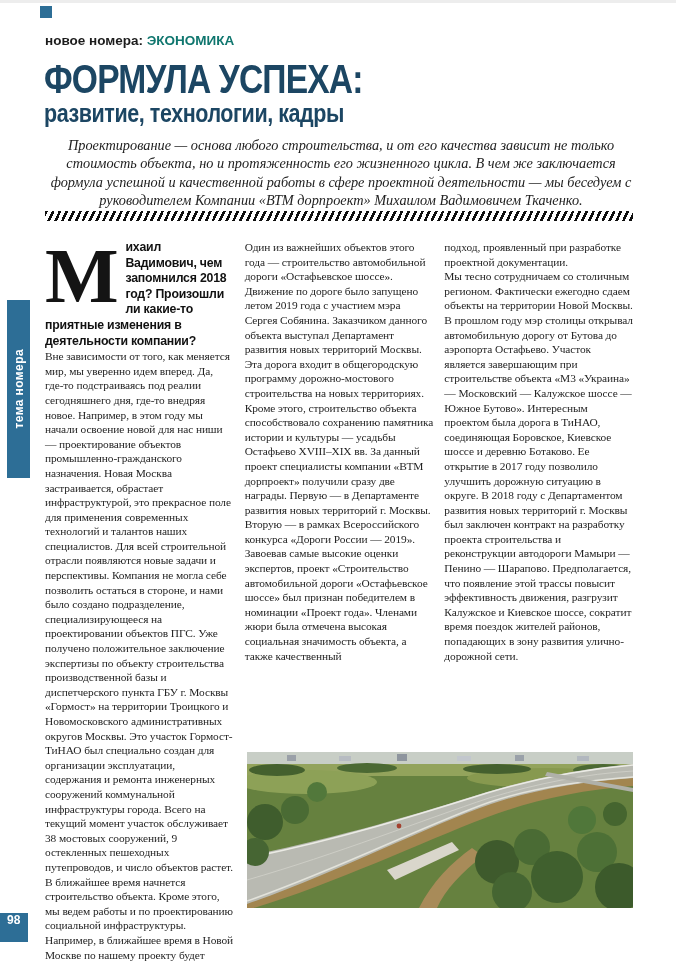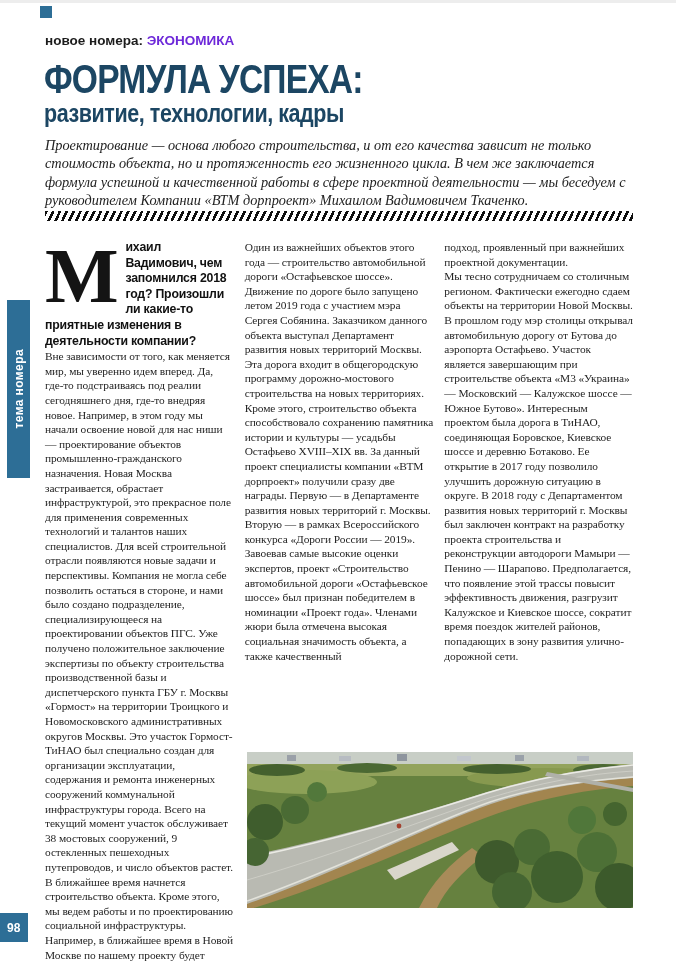--- a/index.html
+++ b/index.html
@@ -2,48 +2,48 @@
 <html lang="ru"><head>
 <meta charset="utf-8">
 <style>
   html,body{margin:0;padding:0;background:#ffffff;}
   .page{position:relative;width:676px;height:961px;background:#fff;overflow:hidden;
         font-family:"Liberation Serif",serif;color:#1e1e1e;}
   .top-border{position:absolute;top:0;left:0;width:676px;height:3px;background:#ededed;}
   .rubric-square{position:absolute;left:40px;top:6px;width:12px;height:12px;background:#2d6e96;}
   .kicker{position:absolute;left:45px;top:33px;font-family:"Liberation Sans",sans-serif;
           font-weight:700;font-size:13.5px;color:#1c1c1c;}
-  .kicker .accent{color:#6d28d9;}
+  .kicker .accent{color:#0f766e;}
   .title1{position:absolute;left:44px;top:60px;font-family:"Liberation Sans",sans-serif;
           font-weight:700;font-size:40px;line-height:38px;color:#1c4663;letter-spacing:-1px;
           transform:scaleX(0.84);transform-origin:left top;white-space:nowrap;}
   .title2{position:absolute;left:44px;top:100px;font-family:"Liberation Sans",sans-serif;
           font-weight:700;font-size:25px;line-height:26px;color:#1c4663;letter-spacing:-0.5px;
           transform:scaleX(0.86);transform-origin:left top;white-space:nowrap;}
   .lead{position:absolute;left:45px;top:136px;width:592px;font-style:italic;
-        font-size:14.3px;line-height:18.3px;color:#222;}
+        font-size:14.3px;line-height:18.3px;color:#222;text-align:center;}
   .hatch{position:absolute;left:45px;top:211px;width:588px;height:10px;
          background:repeating-linear-gradient(115deg,#0e0e0e 0px,#0e0e0e 2.6px,#ffffff 2.6px,#ffffff 6.2px);}
   .cols{position:absolute;left:45px;top:240px;width:588px;display:flex;gap:11px;}
   .col{flex:1 1 0;font-size:11.4px;line-height:14.6px;letter-spacing:-0.1px;color:#1f1f1f;
        text-align:left;}
   .col p{margin:0;}
   .q{font-family:"Liberation Sans",sans-serif;font-weight:700;font-size:12.3px;
      line-height:15.6px;color:#111;margin:13px 0 2px 0;letter-spacing:-0.2px;}
   .q.first{margin-top:0;}
   .dropcap{float:left;font-family:"Liberation Serif",serif;font-weight:700;
            font-size:78px;line-height:64px;margin:4px 7px 0 0;color:#141414;}
   .sidebar-tab{position:absolute;left:7px;top:300px;width:23px;height:178px;background:#2d6e96;
                display:flex;align-items:center;justify-content:center;}
   .sidebar-tab span{writing-mode:vertical-rl;transform:rotate(180deg);
                     font-family:"Liberation Sans",sans-serif;font-weight:700;font-size:12px;
                     color:#ffffff;letter-spacing:0.4px;white-space:nowrap;}
   .page-num{position:absolute;left:0;top:913px;width:28px;height:29px;background:#2d6e96;
             color:#fff;font-family:"Liberation Sans",sans-serif;font-weight:700;font-size:12px;
-            display:flex;align-items:center;padding-left:7px;box-sizing:border-box;}
+            display:flex;align-items:flex-start;padding-left:7px;box-sizing:border-box;}
   .photo{position:absolute;left:247px;top:752px;width:386px;height:156px;overflow:hidden;
          background:#5f7c40;z-index:5;}
   .photo svg{display:block;width:100%;height:100%;}
 </style>
 </head>
 <body>
 
 <div class="page">
 
   <div class="top-border"></div>
@@ -67,21 +67,21 @@
     <div class="col">
       <p class="q first"><span class="dropcap">М</span><span>ихаил Вадимович, чем запомнился 2018 год? Произошли ли какие-то приятные изменения в деятельности компании?</span></p>
       <p>Вне зависимости от того, как меняется мир, мы уверенно идем вперед. Да, где-то подстраиваясь под реалии сегодняшнего дня, где-то внедряя новое. Например, в этом году мы начали освоение новой для нас ниши — проектирование объектов промышленно-гражданского назначения. Новая Москва застраивается, обрастает инфраструктурой, это прекрасное поле для применения современных технологий и талантов наших специалистов. Для всей строительной отрасли появляются новые задачи и перспективы. Компания не могла себе позволить остаться в стороне, и нами было создано подразделение, специализирующееся на проектировании объектов ПГС. Уже получено положительное заключение экспертизы по объекту строительства производственной базы и диспетчерского пункта ГБУ г. Москвы «Гормост» на территории Троицкого и Новомосковского административных округов Москвы. Это участок Гормост-ТиНАО был специально создан для организации эксплуатации, содержания и ремонта инженерных сооружений коммунальной инфраструктуры города. Всего на текущий момент участок обслуживает 38 мостовых сооружений, 9 остекленных пешеходных путепроводов, и число объектов растет. В ближайшее время начнется строительство объекта. Кроме этого, мы ведем работы и по проектированию социальной инфраструктуры. Например, в ближайшее время в Новой Москве по нашему проекту будет строиться детский</p>
     </div>
 
     <div class="col">
       <p>Один из важнейших объектов этого года — строительство автомобильной дороги «Остафьевское шоссе». Движение по дороге было запущено летом 2019 года с участием мэра Сергея Собянина. Заказчиком данного объекта выступал Департамент развития новых территорий Москвы. Эта дорога входит в общегородскую программу дорожно-мостового строительства на новых территориях. Кроме этого, строительство объекта способствовало сохранению памятника истории и культуры — усадьбы Остафьево XVIII–XIX вв. За данный проект специалисты компании «ВТМ дорпроект» получили сразу две награды. Первую — в Департаменте развития новых территорий г. Москвы. Вторую — в рамках Всероссийского конкурса «Дороги России — 2019». Завоевав самые высокие оценки экспертов, проект «Строительство автомобильной дороги «Остафьевское шоссе» был признан победителем в номинации «Проект года». Членами жюри была отмечена высокая социальная значимость объекта, а также качественный</p>
     </div>
 
     <div class="col">
-      <p>подход, проявленный при важнейших проектной документации.</p>
+      <p>подход, проявленный при разработке проектной документации.</p>
       <p>Мы тесно сотрудничаем со столичным регионом. Фактически ежегодно сдаем объекты на территории Новой Москвы. В прошлом году мэр столицы открывал автомобильную дорогу от Бутова до аэропорта Остафьево. Участок является завершающим при строительстве объекта «М3 «Украина» — Московский — Калужское шоссе — Южное Бутово». Интересным проектом была дорога в ТиНАО, соединяющая Боровское, Киевское шоссе и деревню Ботаково. Ее открытие в 2017 году позволило улучшить дорожную ситуацию в округе. В 2018 году с Департаментом развития новых территорий г. Москвы был заключен контракт на разработку проекта строительства и реконструкции автодороги Мамыри — Пенино — Шарапово. Предполагается, что появление этой трассы повысит эффективность движения, разгрузит Калужское и Киевское шоссе, сократит время поездок жителей районов, попадающих в зону развития улично-дорожной сети.</p>
     </div>
 
   </div>
 
   <div class="photo">
     <svg viewBox="0 0 386 156" preserveAspectRatio="none">
 
       <rect x="0" y="0" width="386" height="156" fill="#66813f"></rect>
 

